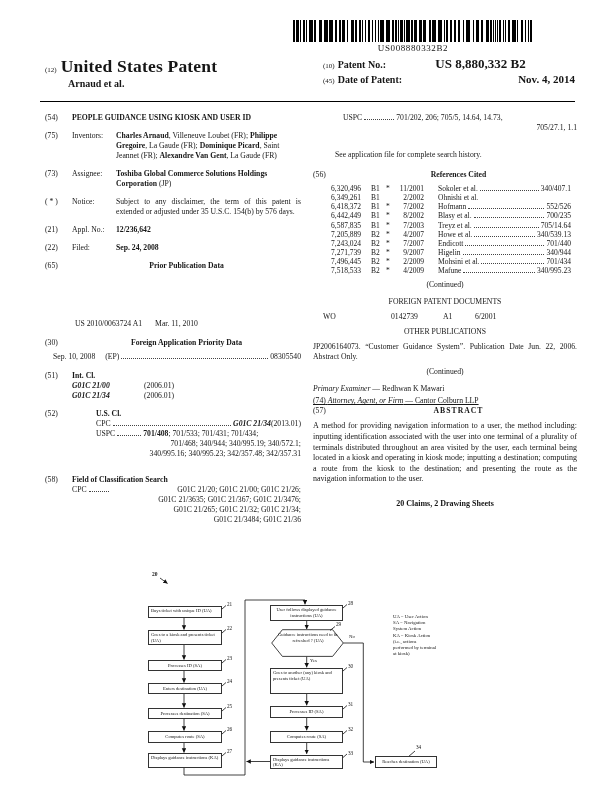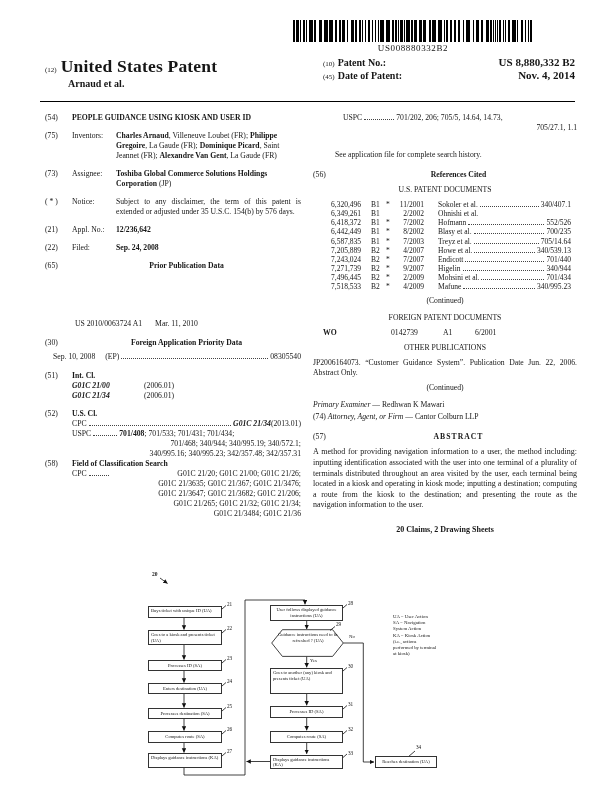--- a/index.html
+++ b/index.html
@@ -14,21 +14,21 @@
   
   .header{position:absolute;left:45px;top:56px;width:530px;display:flex;justify-content:space-between;}
   .tag{font-size:7px;}
   .h-left .title-line{white-space:nowrap;}
   .us-title{font-size:17.5px;font-weight:bold;letter-spacing:.2px;}
   .h-inventor{font-size:10px;font-weight:bold;margin-left:23px;margin-top:1px;}
   .h-right{width:252px;}
   .h-row{display:flex;align-items:baseline;margin-bottom:1px;}
   .h-label{font-size:10px;font-weight:bold;margin-left:3px;}
   .h-val{flex:1;text-align:right;font-weight:bold;}
-  .h-val.big{font-size:11px;}
+  .h-val.big{font-size:13px;text-align:center;}
   .h-val.date{font-size:11px;}
   .rule{position:absolute;left:40px;top:101px;width:535px;border-top:1.6px solid #000;}
 
   
   .cols{position:absolute;left:45px;top:113px;width:532px;display:flex;gap:12px;
         font-size:7.7px;line-height:1.3;}
   .col{min-width:0;}
   .col.left{width:256px;}
   .col.right{width:264px;}
 
@@ -58,21 +58,21 @@
   .cite-row{display:flex;white-space:nowrap;line-height:1.22;font-size:7.5px;align-items:baseline;}
   .c-num{width:40px;flex:none;}
   .c-kind{width:15px;flex:none;font-family:Liberation Serif, serif;}
   .c-star{width:8px;flex:none;}
   .c-date{width:30px;flex:none;text-align:right;margin-right:7px;}
   .c-name{flex:none;}
   .c-cls{flex:none;text-align:right;}
   .cont{text-align:center;margin:5px 0 7px 0;}
   .subhead{text-align:center;margin:5px 0 5px 0;}
   .foreign-row{display:flex;margin:2px 0 4px 10px;}
-  .f-cc{width:68px;flex:none;font-weight:bold;}
+  .f-cc{width:68px;flex:none;}
   .f-num{width:52px;flex:none;}
   .f-kind{width:32px;flex:none;}
   .abstract{font-size:8px;text-align:justify;line-height:1.32;}
   .claims{font-weight:bold;text-align:center;margin-top:14px;font-size:8px;}
   .see-line{margin-top:17px;}
   .prio-row{display:flex;margin:3px 0 0 8px;align-items:baseline;}
 
   
   .figure{position:absolute;left:140px;top:570px;width:320px;height:217px;
           font-size:4.6px;line-height:1.25;}
@@ -264,21 +264,21 @@
             <span class="code bi">G01C 21/00</span>
             <span>(2006.01)</span>
           </div>
           <div class="intcl-row">
             <span class="code bi">G01C 21/34</span>
             <span>(2006.01)</span>
           </div>
         </div>
       </div>
 
-      <div class="sec" style="margin-bottom:0;">
+      <div class="sec" style="margin-bottom:16px;gap:24px;">
         <span class="tagc">(52)</span>
         <div class="content">
           <div class="b">U.S. Cl.</div>
           <div class="rline">
             <span>CPC</span>
             <span class="leader fill"></span>
             <span class="bi">G01C 21/34</span>
             <span>(2013.01)</span>
           </div>
           <div class="rline">
@@ -295,21 +295,20 @@
       <div class="sec">
         <span class="tagc">(58)</span>
         <div class="content">
           <div class="b">Field of Classification Search</div>
           <div class="rline">
             <span>CPC</span>
             <span class="leader w20"></span>
             <span style="flex:1;text-align:right;">G01C 21/20;  G01C 21/00;  G01C 21/26;</span>
           </div>
           <div class="ralign">G01C 21/3635;  G01C 21/367;  G01C 21/3476;</div>
-          <div class="ralign">G01C 21/3647;  G01C 21/3682;  G01C 21/206;</div>
           <div class="ralign">G01C 21/265;  G01C 21/32;  G01C 21/34;</div>
           <div class="ralign">G01C 21/3484;  G01C 21/36</div>
         </div>
       </div>
     </div>
 
     <div class="col right">
 
       <div style="margin-left:30px;">
         <div class="rline">
@@ -318,21 +317,20 @@
           <span>701/202, 206; 705/5, 14.64, 14.73,</span>
         </div>
         <div class="ralign">705/27.1, 1.1</div>
       </div>
       <div class="see-line" style="margin-left:22px;margin-bottom:10px;">See application file for complete search history.</div>
 
       <div class="head-row">
         <span class="tagc">(56)</span>
         <span class="head-center">References Cited</span>
       </div>
-      <div class="subhead">U.S. PATENT DOCUMENTS</div>
 
       <div style="margin:0 6px 0 18px;">
         <div class="cite-row">
             <span class="c-num">6,320,496</span>
             <span class="c-kind">B1</span>
             <span class="c-star">*</span>
             <span class="c-date">11/2001</span>
             <span class="c-name" style="margin-left:7px;">Sokoler et al.</span>
             <span class="leader fill"></span>
             <span class="c-cls">340/407.1</span>
@@ -428,21 +426,21 @@
         <span>6/2001</span>
       </div>
 
       <div class="subhead">OTHER PUBLICATIONS</div>
       <div class="just" style="margin-bottom:4px;">JP2006164073. “Customer Guidance System”. Publication Date Jun. 22, 2006. Abstract Only.</div>
       <div class="cont">(Continued)</div>
 
       <div style="margin-bottom:2px;">
         <span class="it">Primary Examiner</span><span> — Redhwan K Mawari</span>
       </div>
-      <div style="margin-bottom:10px;">
+      <div style="text-decoration:underline;">
         <span>(74)</span>
         <span class="it">Attorney, Agent, or Firm</span><span> — Cantor Colburn LLP</span>
       </div>
 
       <div class="head-row" style="margin-bottom:5px;">
         <span class="tagc">(57)</span>
         <span class="head-center" style="letter-spacing:1px;">ABSTRACT</span>
       </div>
       <div class="abstract">A method for providing navigation information to a user, the method including: inputting identification associated with the user into one terminal of a plurality of terminals distributed throughout an area visited by the user, each terminal being located in a kiosk and operating in kiosk mode; inputting a destination; computing a route from the kiosk to the destination; and presenting the route as the navigation information to the user.</div>
       <div class="claims">20 Claims, 2 Drawing Sheets</div>

